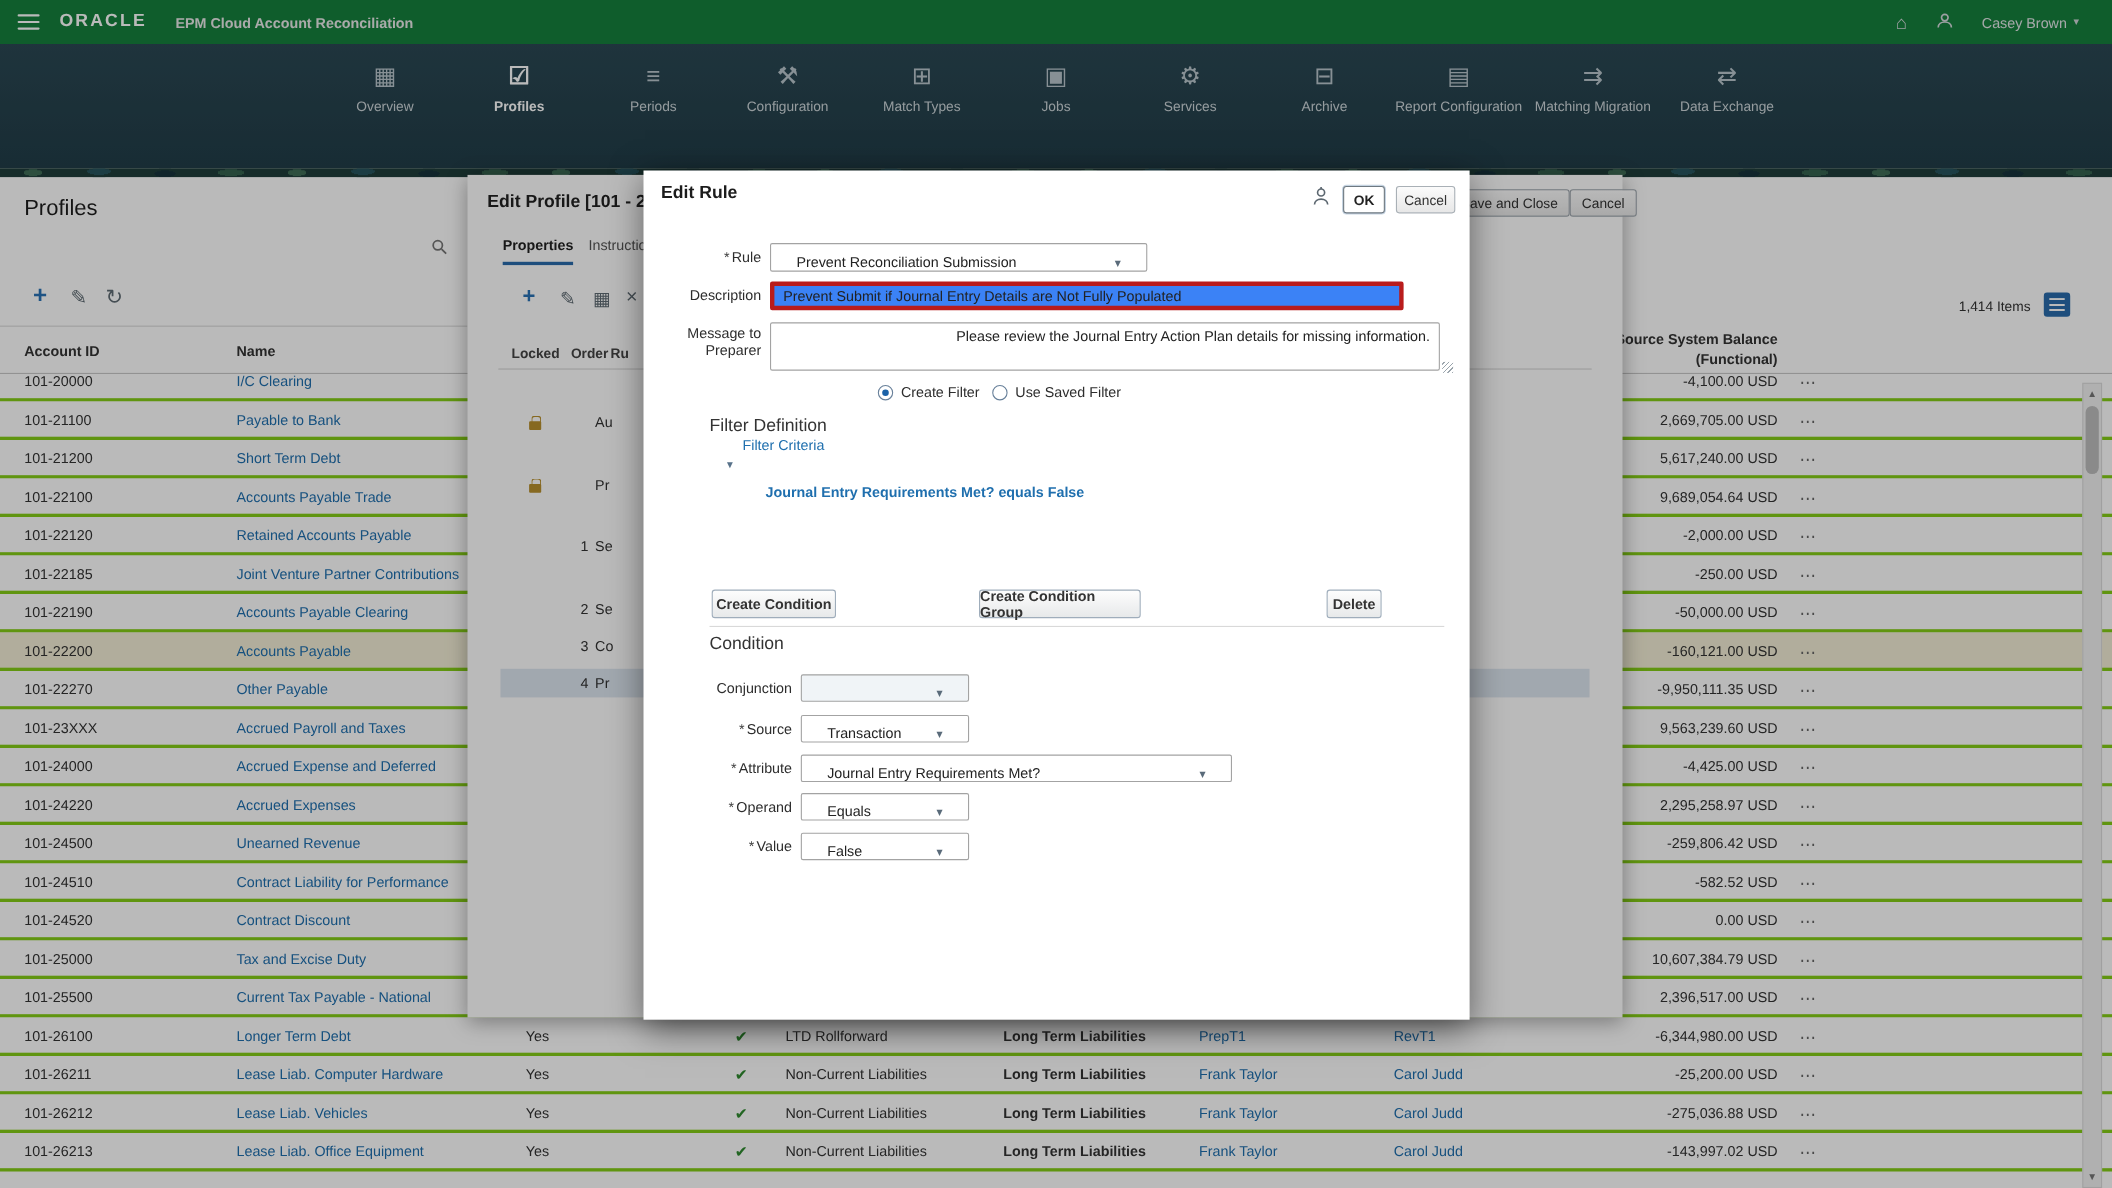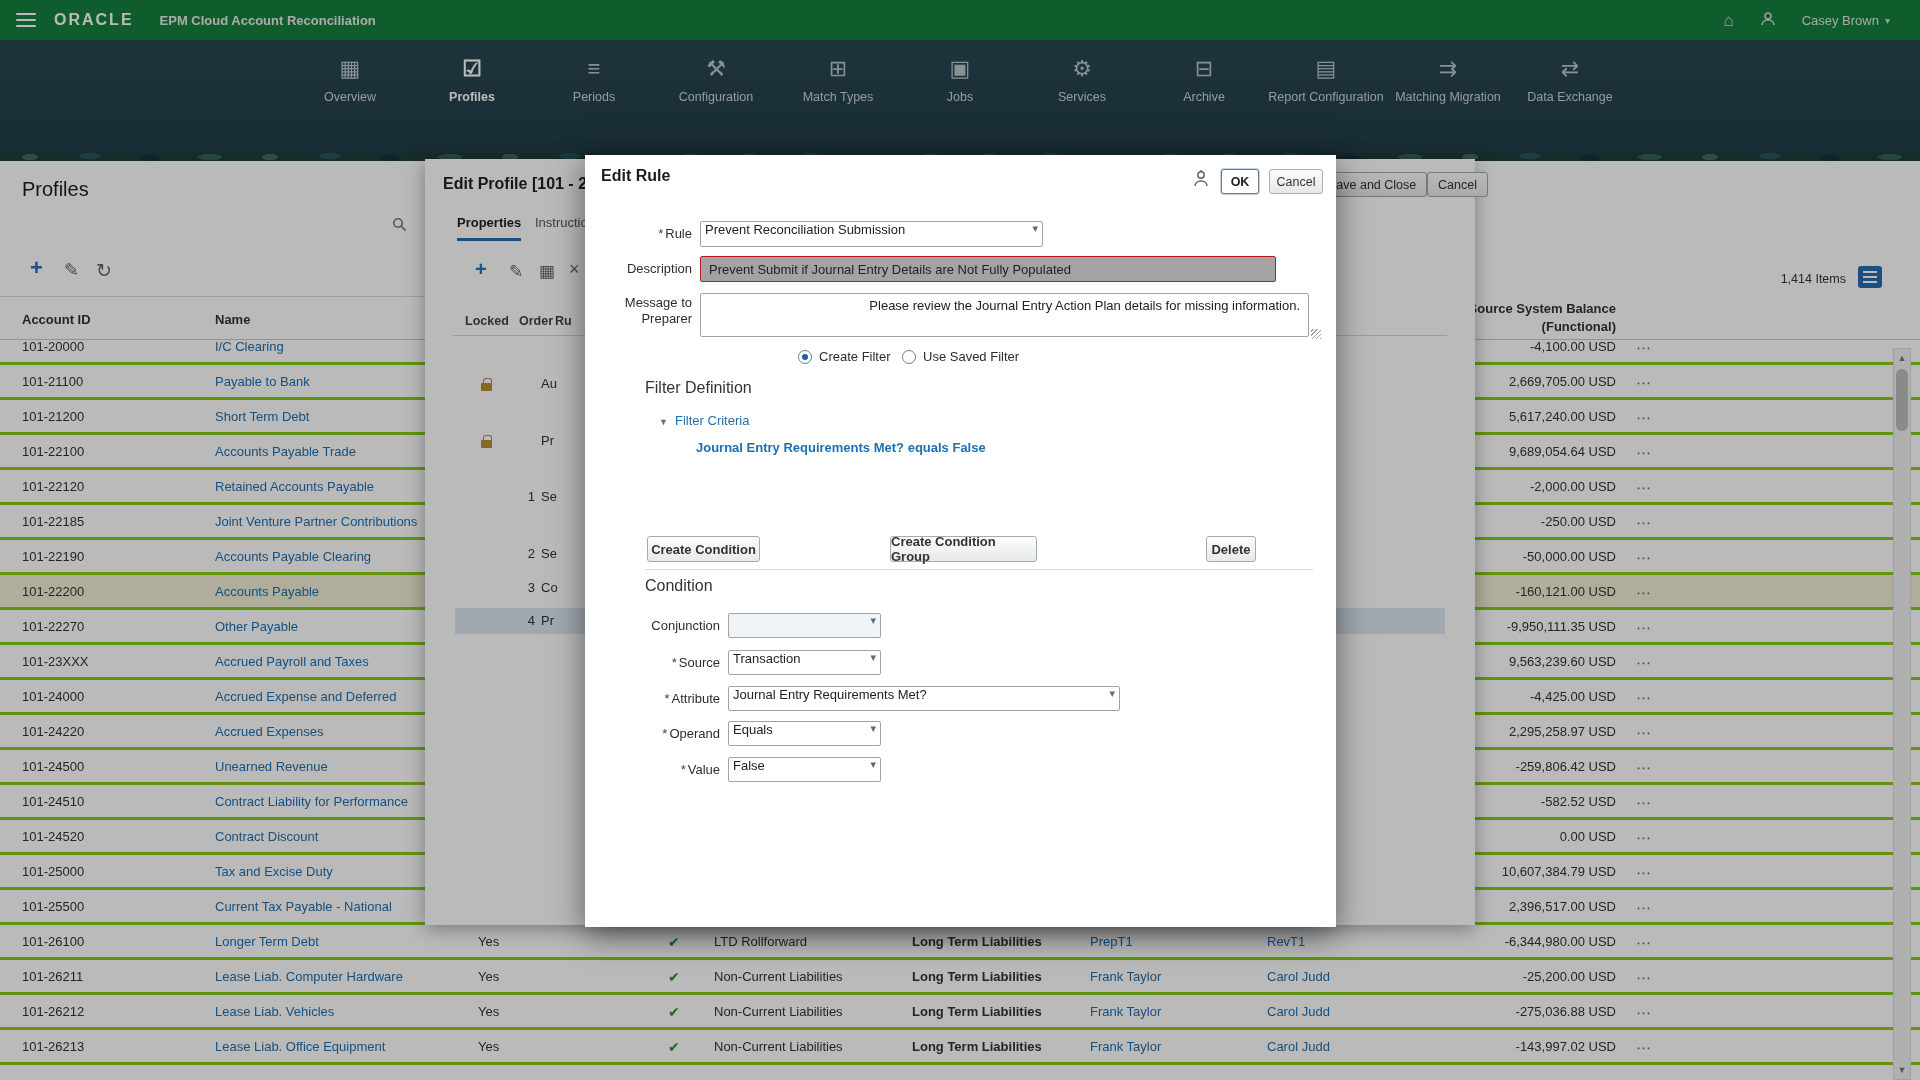--- a/index.html
+++ b/index.html
@@ -127,24 +127,24 @@
   .m-ok{position:absolute;left:636px;top:14px;width:38px;height:25px;border:1px solid #6e7981;
         border-radius:3px;background:#fff;font-size:12.5px;font-weight:bold;color:#222;display:flex;
         align-items:center;justify-content:center;cursor:pointer;box-shadow:0 0 0 1px rgba(90,130,170,.35);}
   .m-cancel{position:absolute;left:684px;top:14px;width:54px;height:25px;border:1px solid #a9b0b6;
         border-radius:3px;background:linear-gradient(#fbfbfb,#e7e7e7);font-size:12.5px;color:#333;
         display:flex;align-items:center;justify-content:center;cursor:pointer;}
 
   .mlabel{position:absolute;left:0;width:107px;text-align:right;font-size:13px;color:#2d2d2d;white-space:nowrap;}
   .req{color:#444;margin-right:2px;}
   .fld{position:absolute;left:115px;height:26px;border:1px solid #a3a3a3;border-radius:2px;background:#fff;
-       font-size:13px;color:#222;display:flex;align-items:flex-start;padding:0 4px;cursor:pointer;}
+       font-size:13px;color:#222;display:flex;align-items:flex-end;padding:0 23px;cursor:pointer;}
   .fld .chev{margin-left:auto;color:#5a6b7a;font-size:11px;padding-left:8px;}
-  .m-input{position:absolute;left:115px;height:26px;border:1px solid #b91c1c;border-radius:2px;
-       background:#a3a3a3;font:13px "Liberation Sans",sans-serif;color:#222;padding:6px 8px;outline:none;}
+  .m-input{position:absolute;left:115px;height:26px;border:4px solid #b91c1c;border-radius:2px;
+       background:#3b82f6;font:13px "Liberation Sans",sans-serif;color:#222;padding:6px 8px;outline:none;}
   .m-ta{position:absolute;left:115px;width:609px;height:44px;border:1px solid #a3a3a3;border-radius:2px;
        background:#fff;font:13px "Liberation Sans",sans-serif;color:#222;padding:4px 8px;resize:none;outline:none;}
   .ta-grip{position:absolute;width:10px;height:10px;
        background:repeating-linear-gradient(315deg,#9aa4ac 0 1px,transparent 1px 3px);cursor:nwse-resize;}
 
   .radio{position:absolute;display:flex;align-items:center;gap:7px;font-size:13px;color:#2d2d2d;cursor:pointer;}
   .rdot{width:14px;height:14px;border:1px solid #68809a;border-radius:50%;background:#fff;position:relative;}
   .rdot.sel::after{content:"";position:absolute;left:3px;top:3px;width:6px;height:6px;border-radius:50%;
        background:#1a62a8;}
 
@@ -502,21 +502,21 @@
       <span class="rdot sel"></span>
       <span>Create Filter</span>
     </div>
     <div class="radio" style="left:317px;top:194px;">
       <span class="rdot"></span>
       <span>Use Saved Filter</span>
     </div>
 
     <div class="m-h2" style="top:224px;">Filter Definition</div>
     <span class="tri" style="left:74px;top:262px;">▼</span>
-    <span class="fc-link" style="left:90px;top:258px;">Filter Criteria</span>
+    <span class="fc-link" style="left:90px;top:242px;">Filter Criteria</span>
     <span class="crit-link" style="left:111px;top:285px;">Journal Entry Requirements Met? equals False</span>
 
     <div class="mbtn" style="left:62px;top:381px;width:113px;">Create Condition</div>
     <div class="mbtn" style="left:305px;top:381px;width:147px;">Create Condition Group</div>
     <div class="mbtn" style="left:621px;top:381px;width:50px;">Delete</div>
     <div class="m-hr"></div>
 
     <div class="m-h2" style="top:422px;">Condition</div>
 
     <div class="clabel" style="top:463px;">Conjunction</div>

